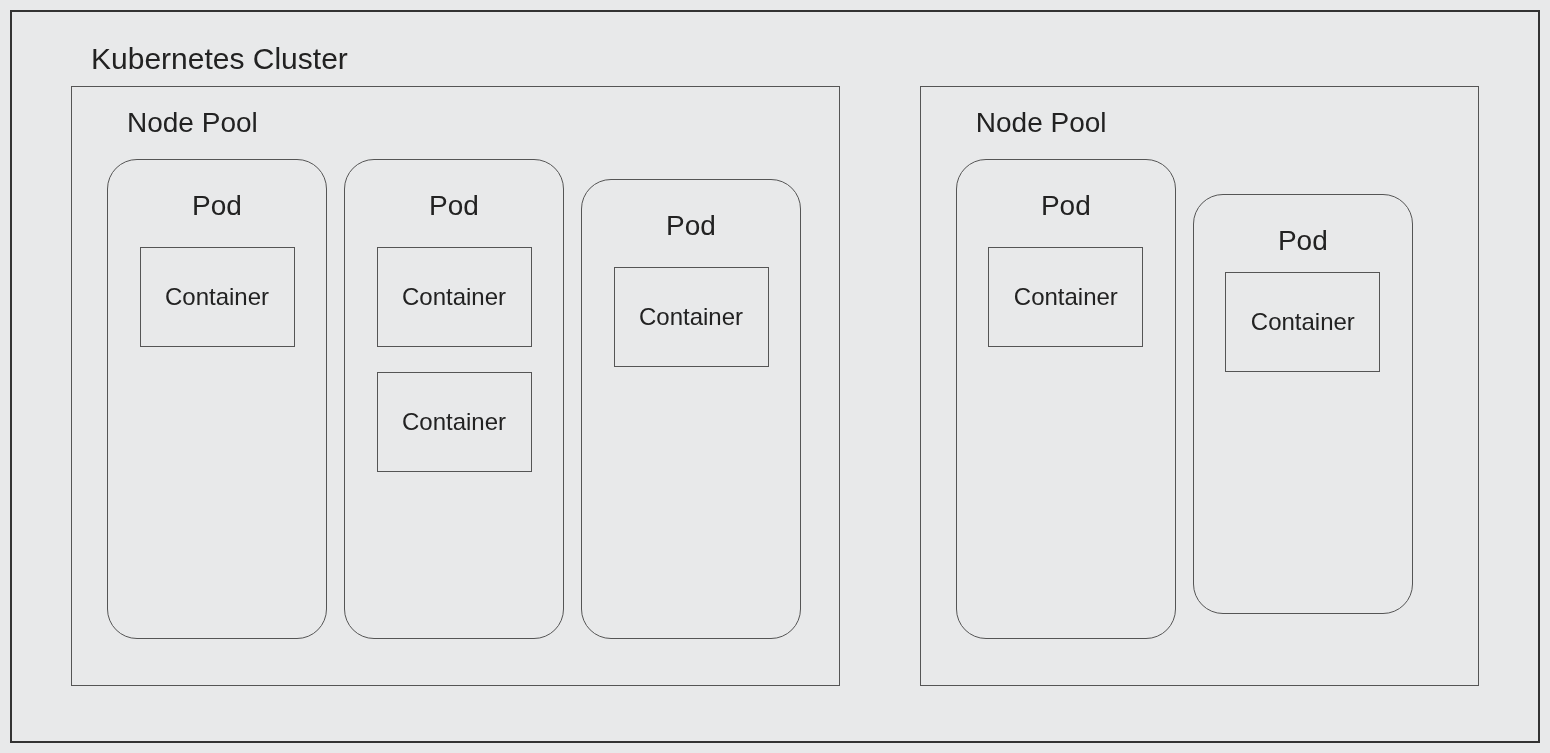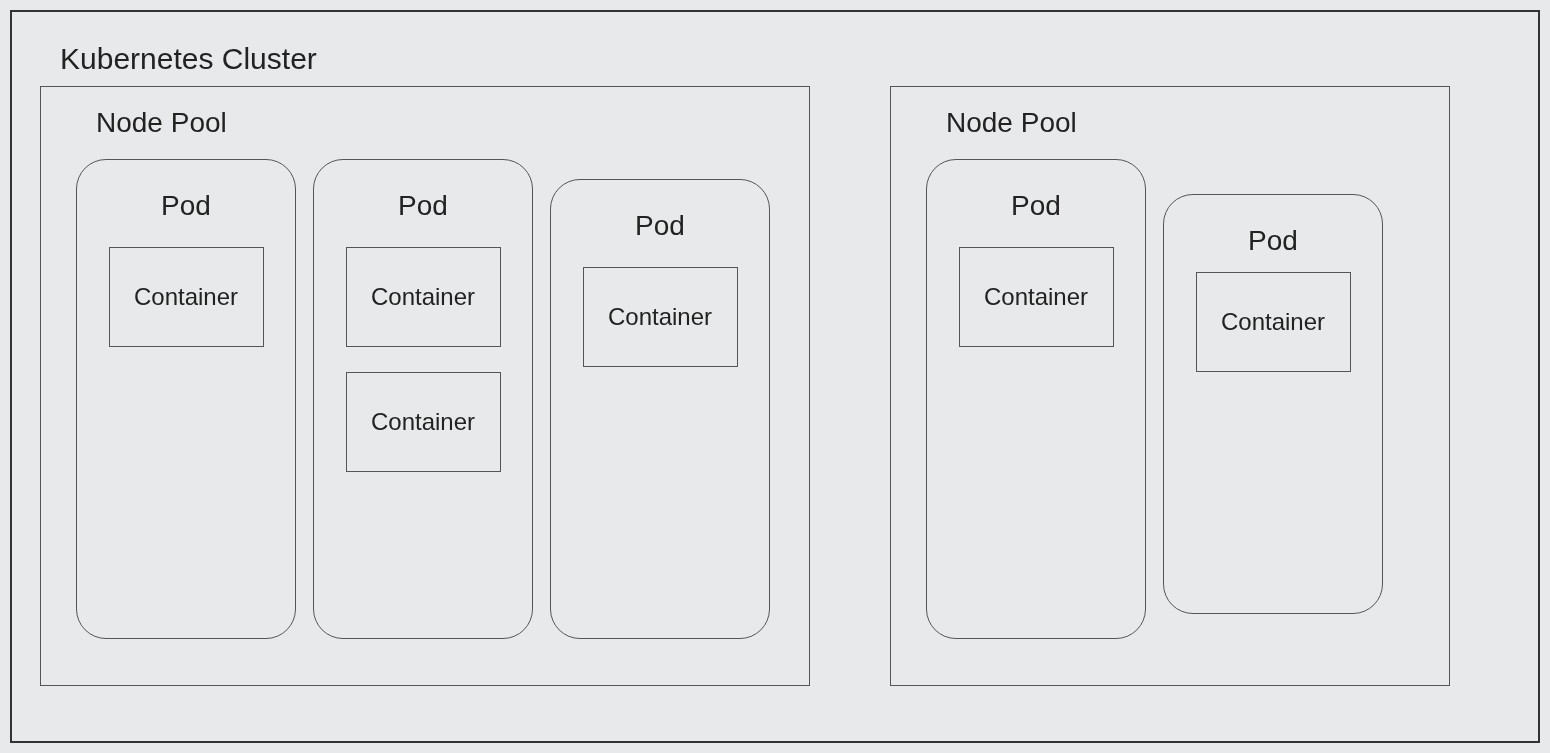--- a/index.html
+++ b/index.html
@@ -15,21 +15,21 @@
       position: relative;
     }
     .cluster {
       position: absolute;
       left: 10px;
       top: 10px;
       width: 1530px;
       height: 733px;
       border: 2px solid #333;
       background: #e8e9ea;
-      padding: 30px 28px;
+      padding: 30px 59px;
     }
     .cluster-title {
       font-size: 30px;
       color: #222;
       margin-bottom: 10px;
       margin-left: 20px;
     }
     .node-pools-row {
       display: flex;
       gap: 80px;

